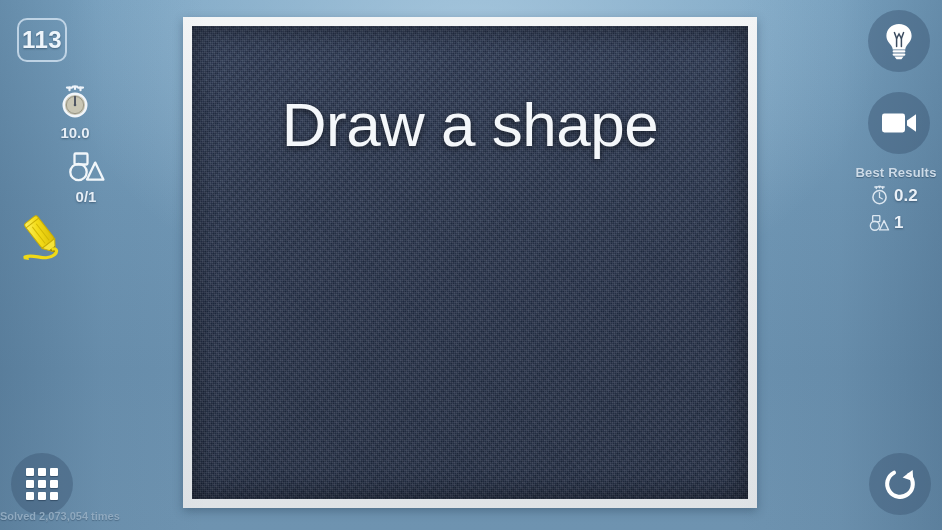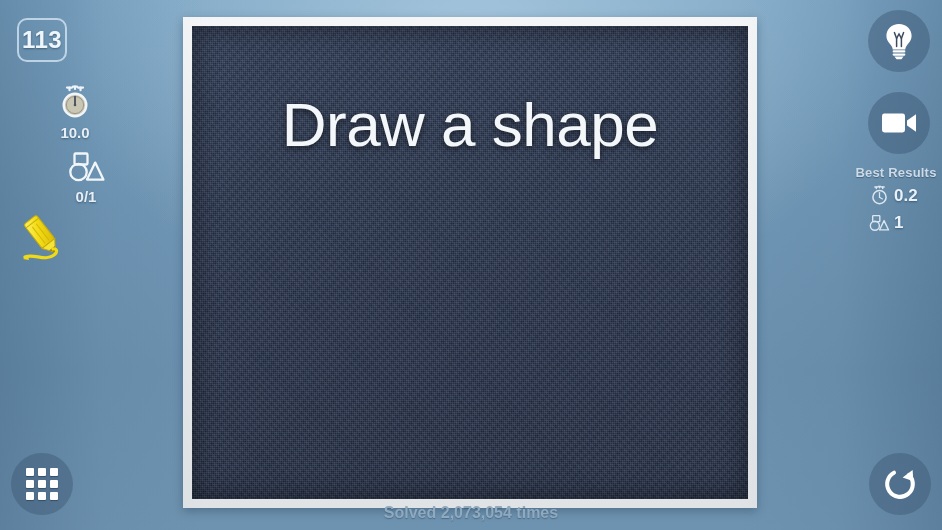--- a/index.html
+++ b/index.html
@@ -208,23 +208,23 @@
     font-weight: normal;
     letter-spacing: -0.5px;
     text-shadow: 0 2px 6px rgba(0,0,0,0.55);
     line-height: 1;
   }
 
   .solved-text {
     position: absolute;
     left: 0; right: 0;
     bottom: 8px;
-    text-align: center;
+    text-align: left;
     color: #8fa9bf;
-    font-size: 16px;
+    font-size: 11px;
     font-weight: bold;
     text-shadow: 0 1px 1px rgba(35,60,85,0.4);
     z-index: 6;
   }
 </style>
 </head>
 <body>
 
 <div id="app">
 

